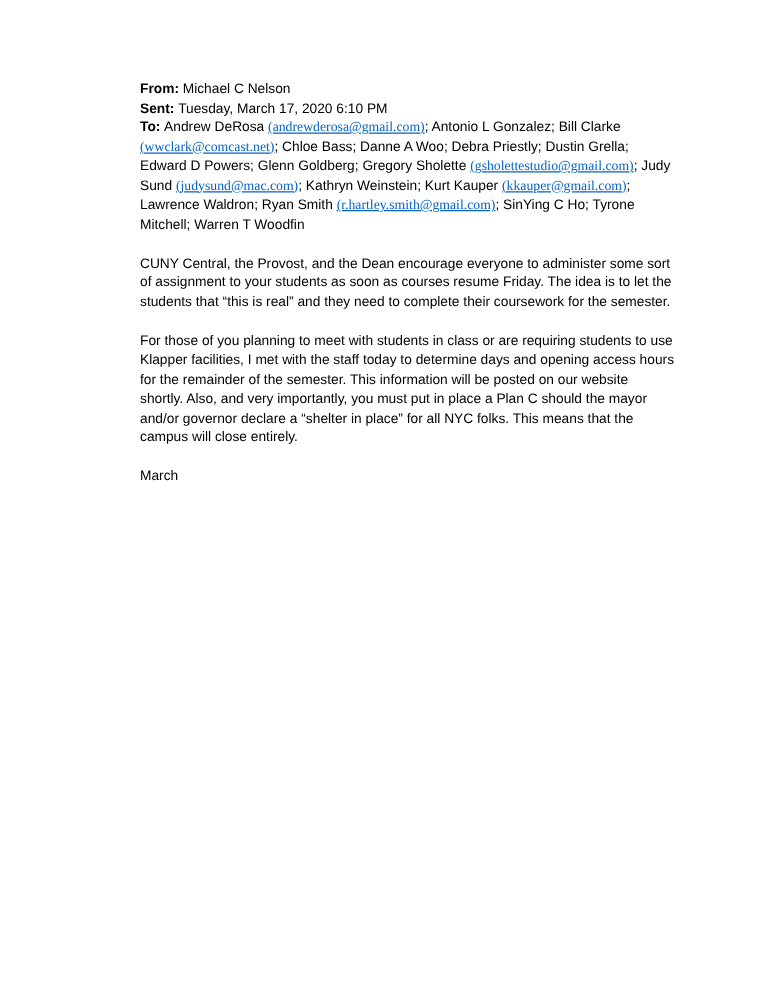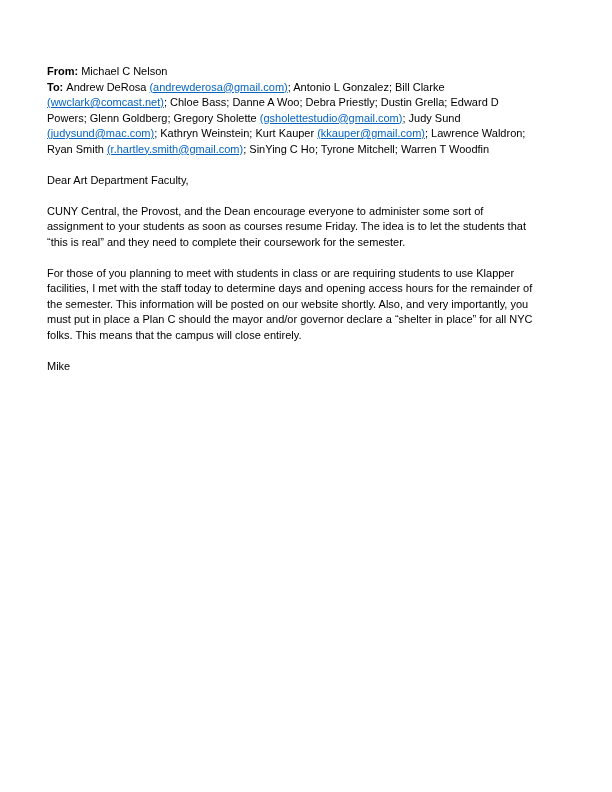--- a/index.html
+++ b/index.html
@@ -6,47 +6,50 @@
   .page {
     position: relative;
     width: 612px;
     height: 792px;
     background: #ffffff;
     color: #000000;
     font-family: "Liberation Sans", "DejaVu Sans", sans-serif;
     font-size: 11px;
     line-height: 15.5px;
     box-sizing: border-box;
-    padding: 64px 72px 0 47px;
+    padding: 64px 72px 0 112px;
     overflow: hidden;
   }
   .field { margin: 0; }
   .lbl { font-weight: bold; margin-right: 3px; }
   .link {
     color: #0563C1;
     text-decoration: underline;
     cursor: pointer;
+    font-family: Liberation Serif, serif;
   }
   .email-body { margin-top: 15.5px; }
   .email-body p { margin: 0 0 15.5px 0; }
 </style>
 </head>
 <body>
 
 <div class="page">
 
   <div class="email-header">
     <p class="field">
       <span class="lbl">From:</span><span>Michael C Nelson</span>
     </p>
     <p class="field">
+      <span class="lbl">Sent:</span><span>Tuesday, March 17, 2020 6:10 PM</span>
+    </p>
+    <p class="field">
       <span class="lbl">To:</span><span><span>Andrew DeRosa </span><span class="link">(andrewderosa@gmail.com)</span><span>; Antonio L Gonzalez; Bill Clarke </span><span class="link">(wwclark@comcast.net)</span><span>; Chloe Bass; Danne A Woo; Debra Priestly; Dustin Grella; Edward D Powers; Glenn Goldberg; Gregory Sholette </span><span class="link">(gsholettestudio@gmail.com)</span><span>; Judy Sund </span><span class="link">(judysund@mac.com)</span><span>; Kathryn Weinstein; Kurt Kauper </span><span class="link">(kkauper@gmail.com)</span><span>; Lawrence Waldron; Ryan Smith </span><span class="link">(r.hartley.smith@gmail.com)</span><span>; SinYing C Ho; Tyrone Mitchell; Warren T Woodfin</span></span>
     </p>
   </div>
 
   <div class="email-body">
-      <p>Dear Art Department Faculty,</p>
       <p>CUNY Central, the Provost, and the Dean encourage everyone to administer some sort of assignment to your students as soon as courses resume Friday. The idea is to let the students that “this is real” and they need to complete their coursework for the semester.</p>
       <p>For those of you planning to meet with students in class or are requiring students to use Klapper facilities, I met with the staff today to determine days and opening access hours for the remainder of the semester. This information will be posted on our website shortly. Also, and very importantly, you must put in place a Plan C should the mayor and/or governor declare a “shelter in place” for all NYC folks. This means that the campus will close entirely.</p>
-      <p>Mike</p>
+      <p>March</p>
     </div>
 
 </div>
 
 </body></html>

